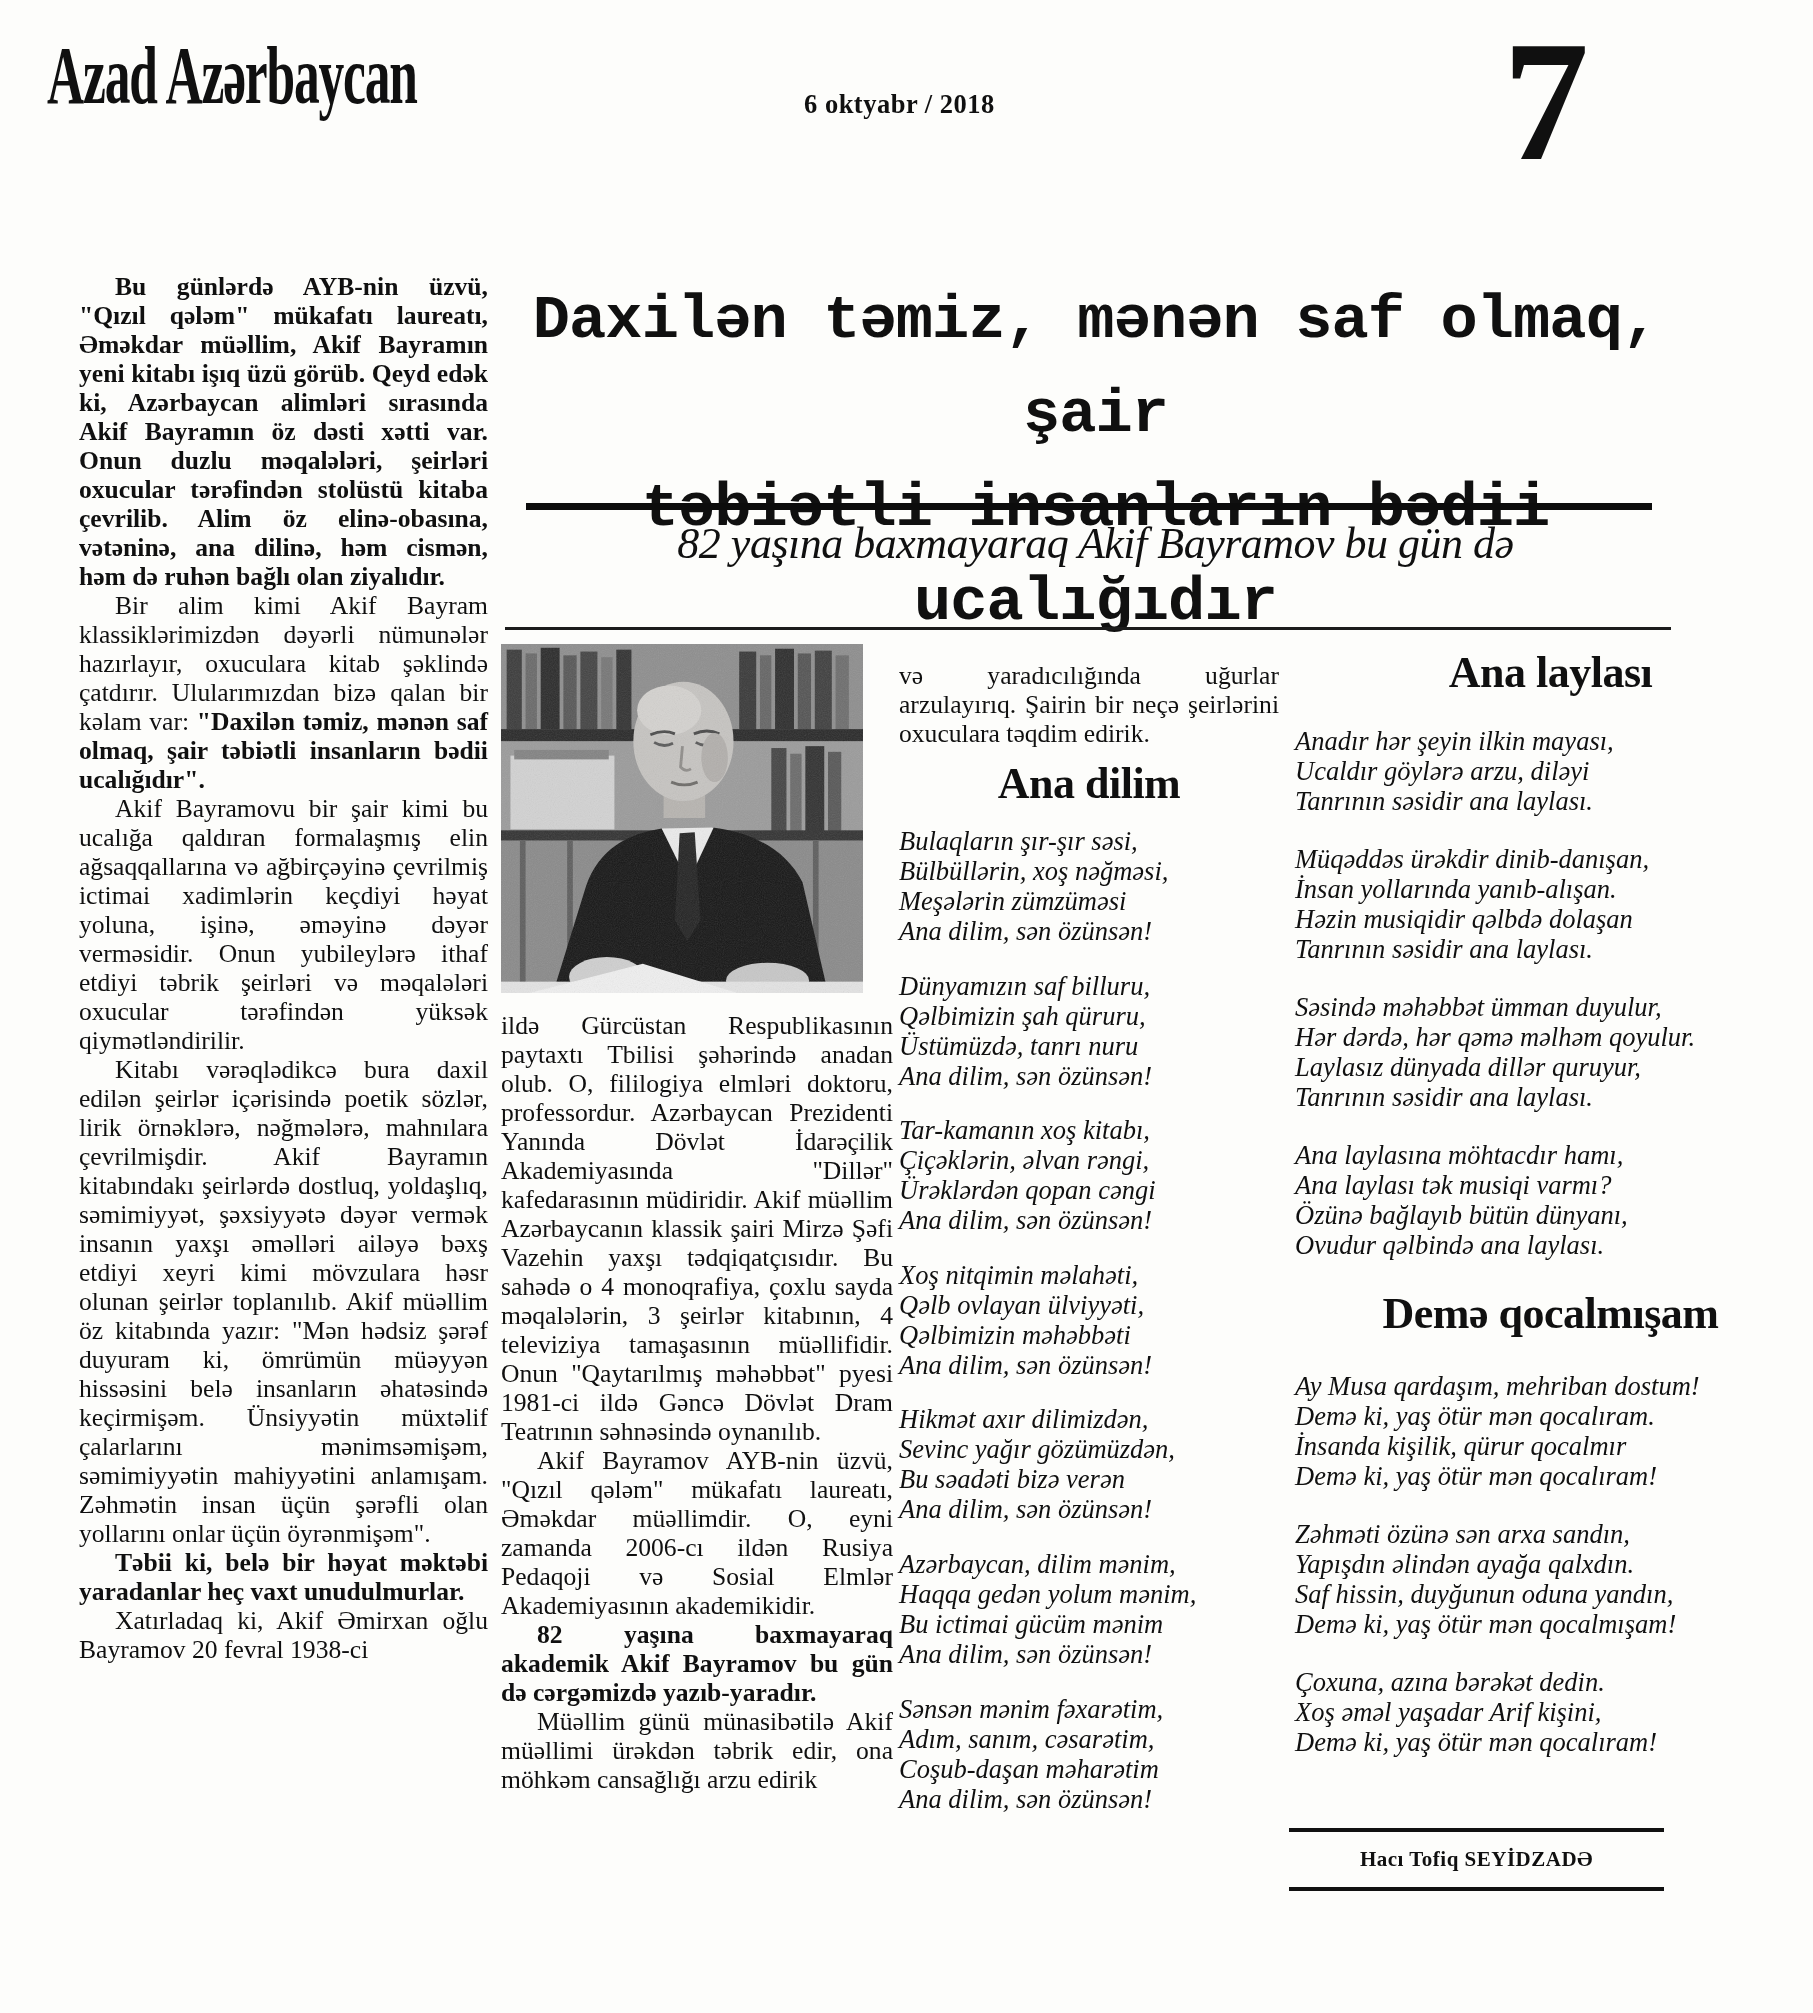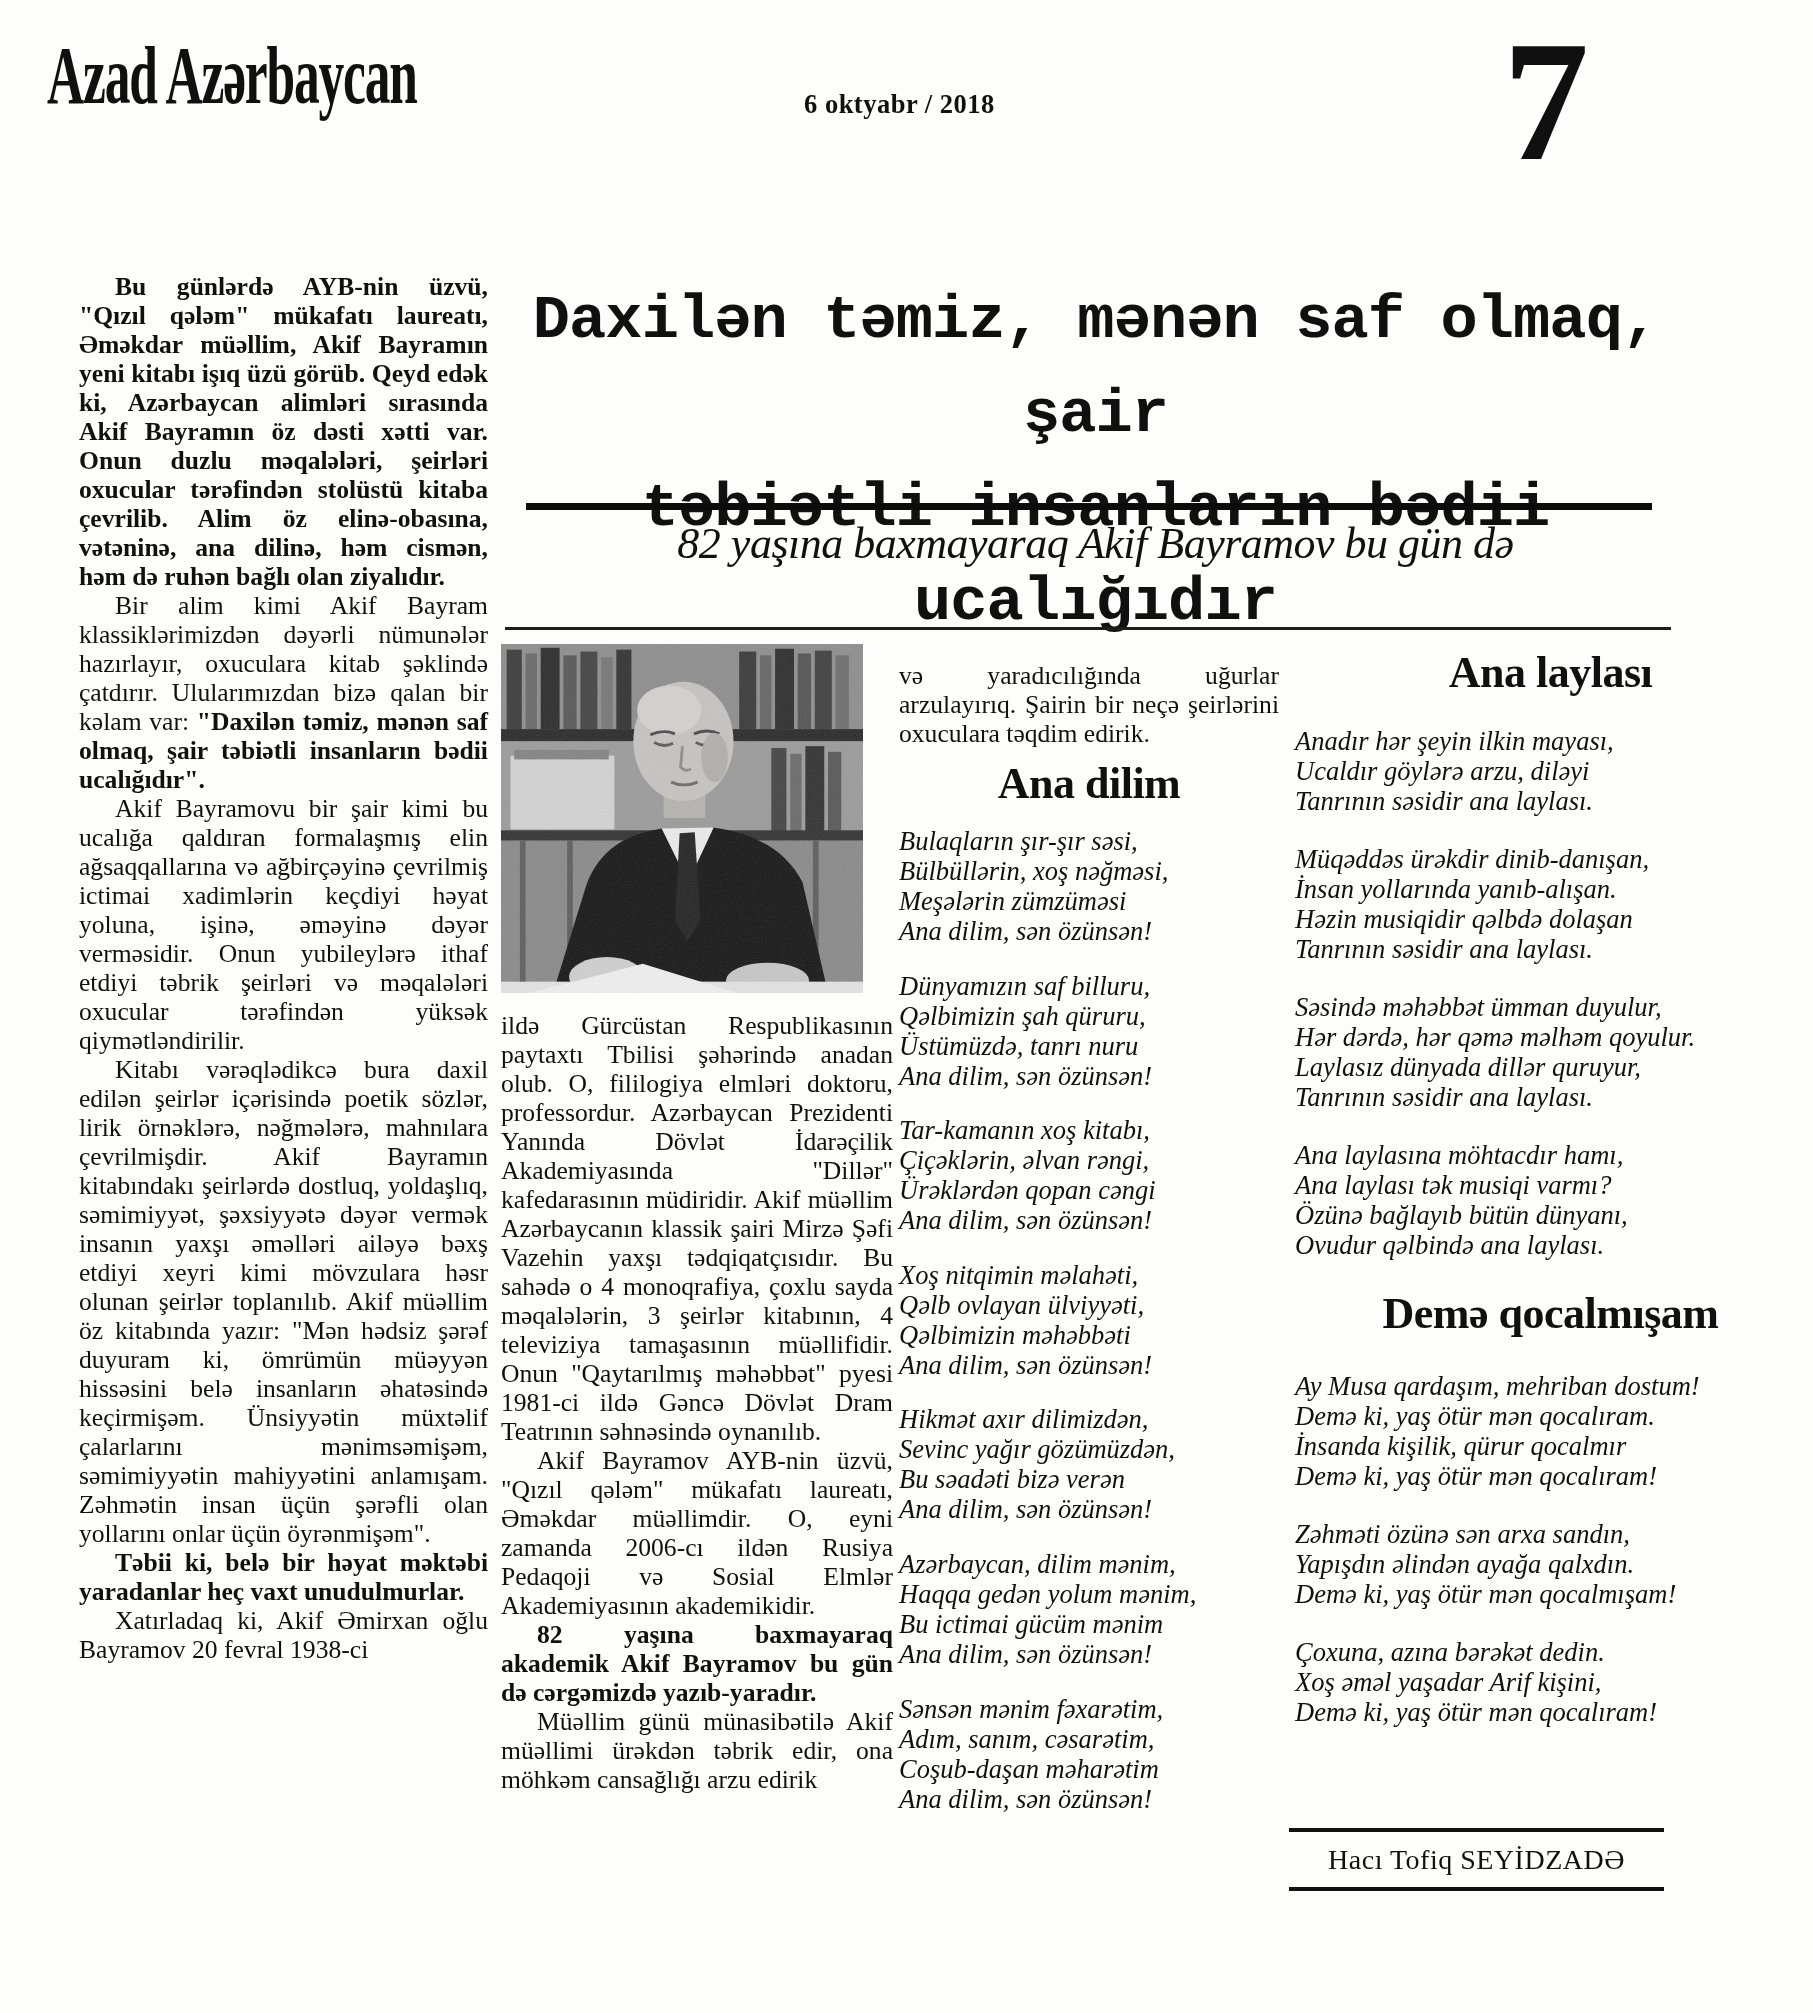--- a/index.html
+++ b/index.html
@@ -49,21 +49,21 @@
   .col4 .poem-title{margin-top:0;}
   .poem{font-size:26.5px;line-height:30px;}
   .stanza{margin-bottom:24.6px;font-style:italic;}
   .col4 .stanza{margin-bottom:28px;}
   .pline{white-space:nowrap;}
 
   .title2{margin-top:17px;margin-bottom:32px;}
 
   .sig{left:1289px;top:1828px;width:375px;text-align:center;}
   .sig-rule{height:3.8px;background:#111;}
-  .sig-name{font-size:28px;font-weight:normal;line-height:55px;letter-spacing:0.5px;}
+  .sig-name{font-size:21px;font-weight:bold;line-height:55px;letter-spacing:0.5px;}
 </style>
 </head>
 <body>
 
 <div class="abs masthead">Azad Azərbaycan</div>
 <div class="abs date">6 oktyabr / 2018</div>
 <div class="abs pagenum">7</div>
 
 <div class="abs headline">
   <div>Daxilən təmiz, mənən saf olmaq, şair</div>
@@ -238,20 +238,21 @@
   <div class="poem">
       <div class="stanza">
         <div class="pline">Ay Musa qardaşım, mehriban dostum!</div>
         <div class="pline">Demə ki, yaş ötür mən qocalıram.</div>
         <div class="pline">İnsanda kişilik, qürur qocalmır</div>
         <div class="pline">Demə ki, yaş ötür mən qocalıram!</div>
       </div>
       <div class="stanza">
         <div class="pline">Zəhməti özünə sən arxa sandın,</div>
         <div class="pline">Yapışdın əlindən ayağa qalxdın.</div>
+        <div class="pline">Saf hissin, duyğunun oduna yandın,</div>
         <div class="pline">Demə ki, yaş ötür mən qocalmışam!</div>
       </div>
       <div class="stanza">
         <div class="pline">Çoxuna, azına bərəkət dedin.</div>
         <div class="pline">Xoş əməl yaşadar Arif kişini,</div>
         <div class="pline">Demə ki, yaş ötür mən qocalıram!</div>
       </div>
     </div>
 </div>
 

